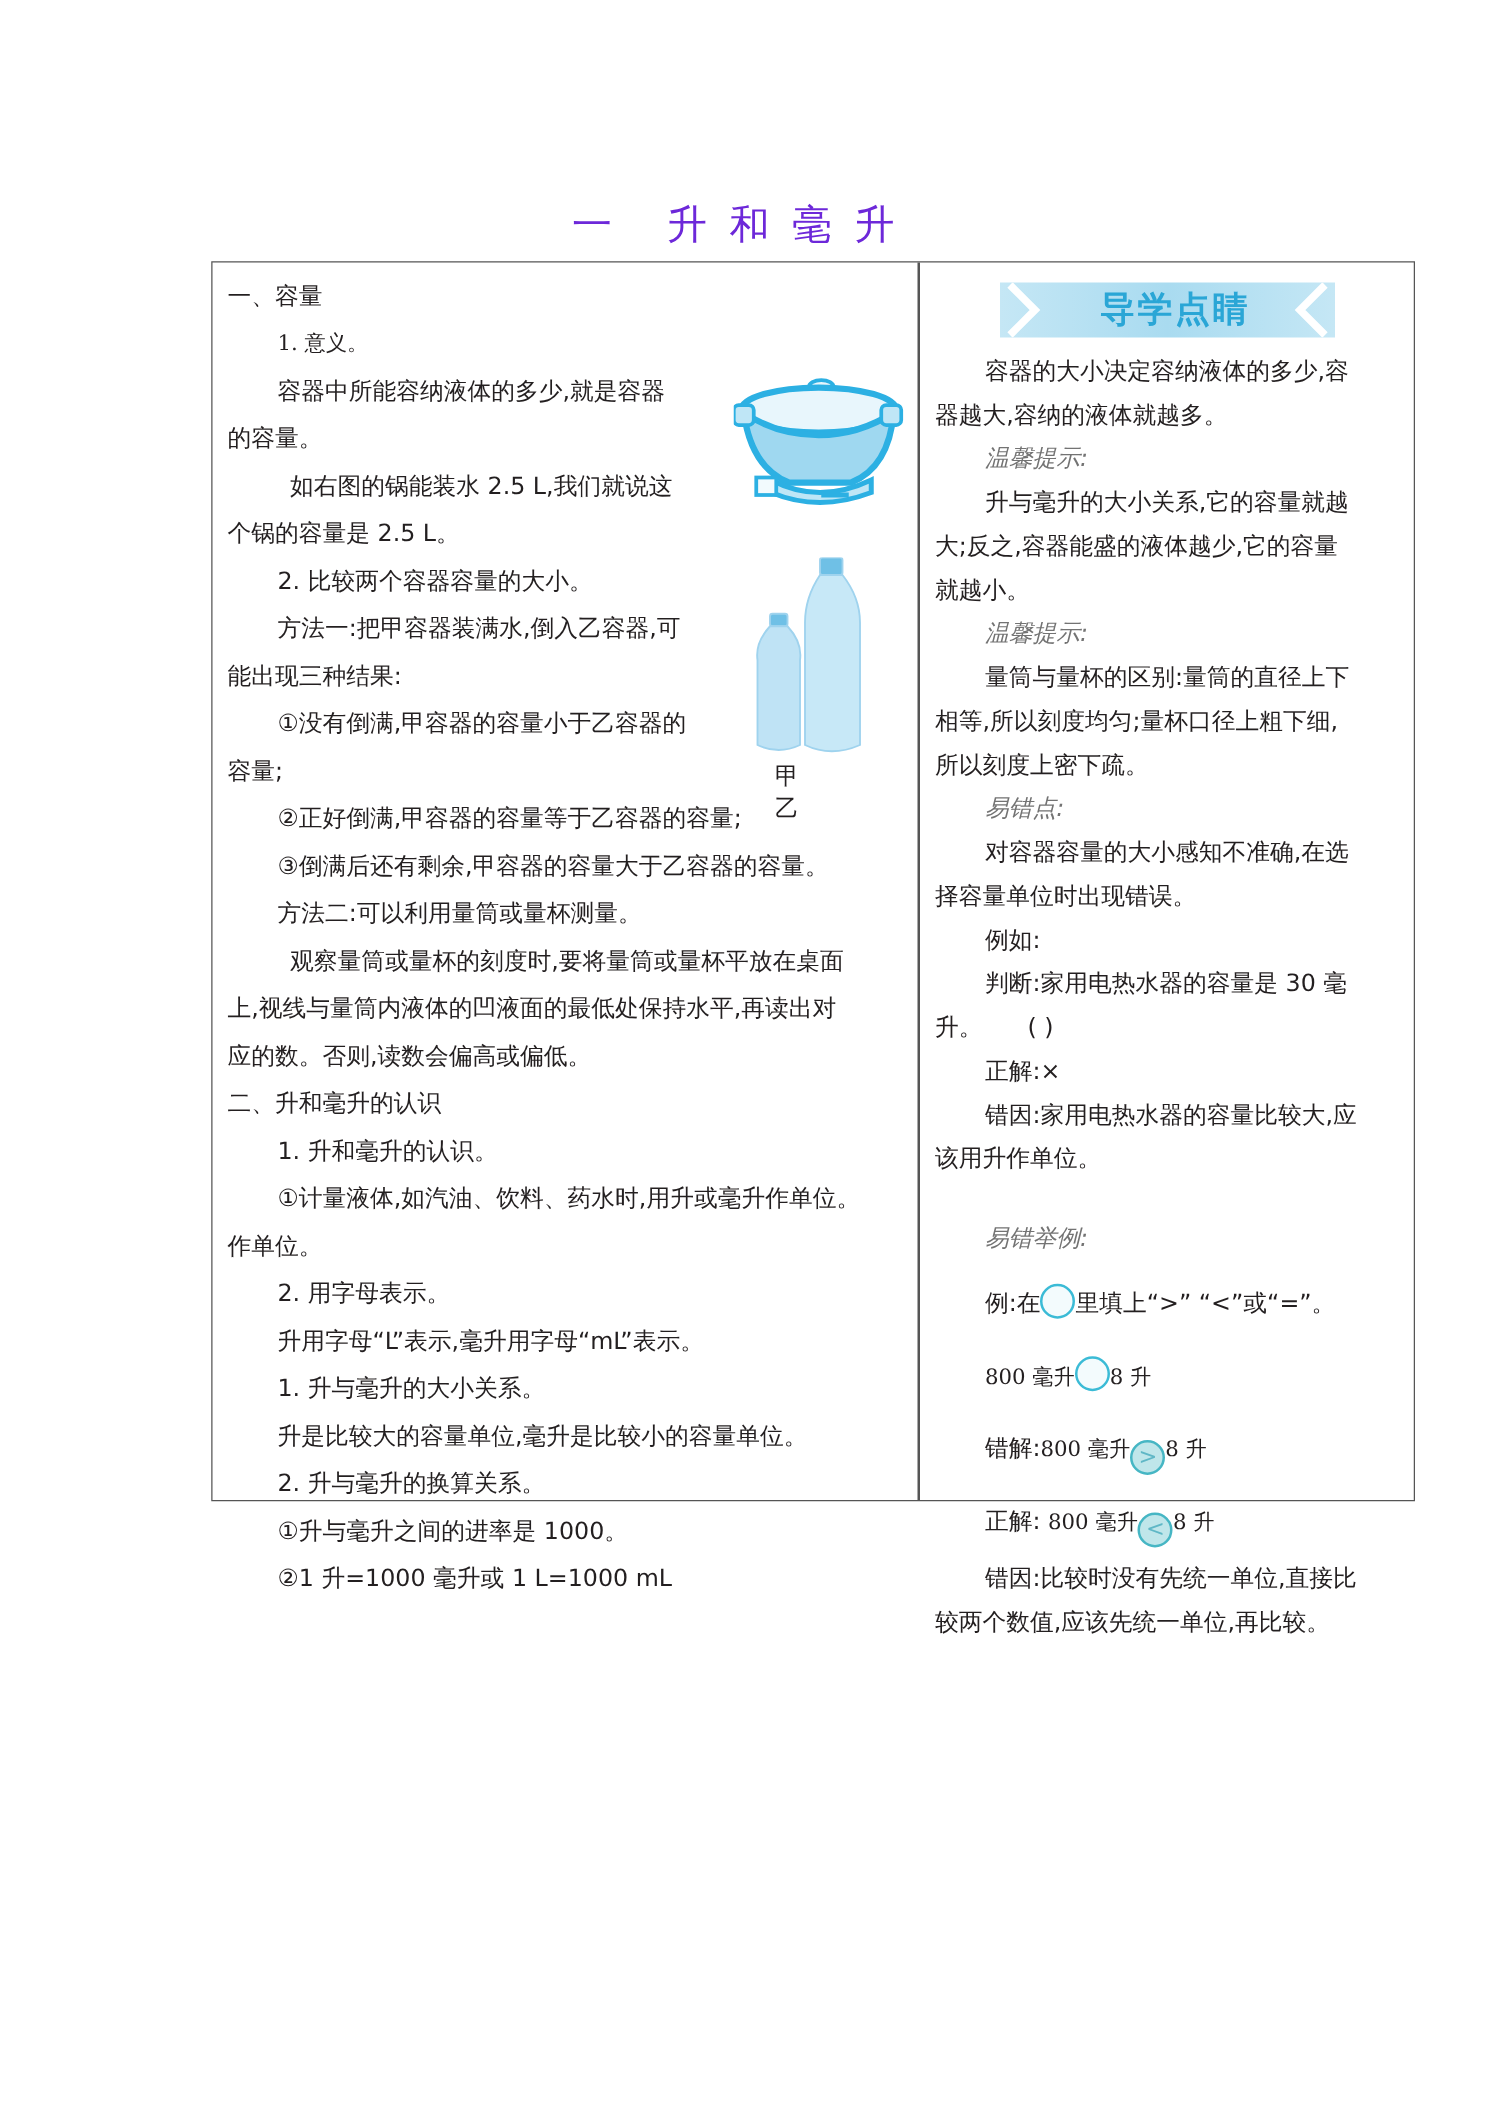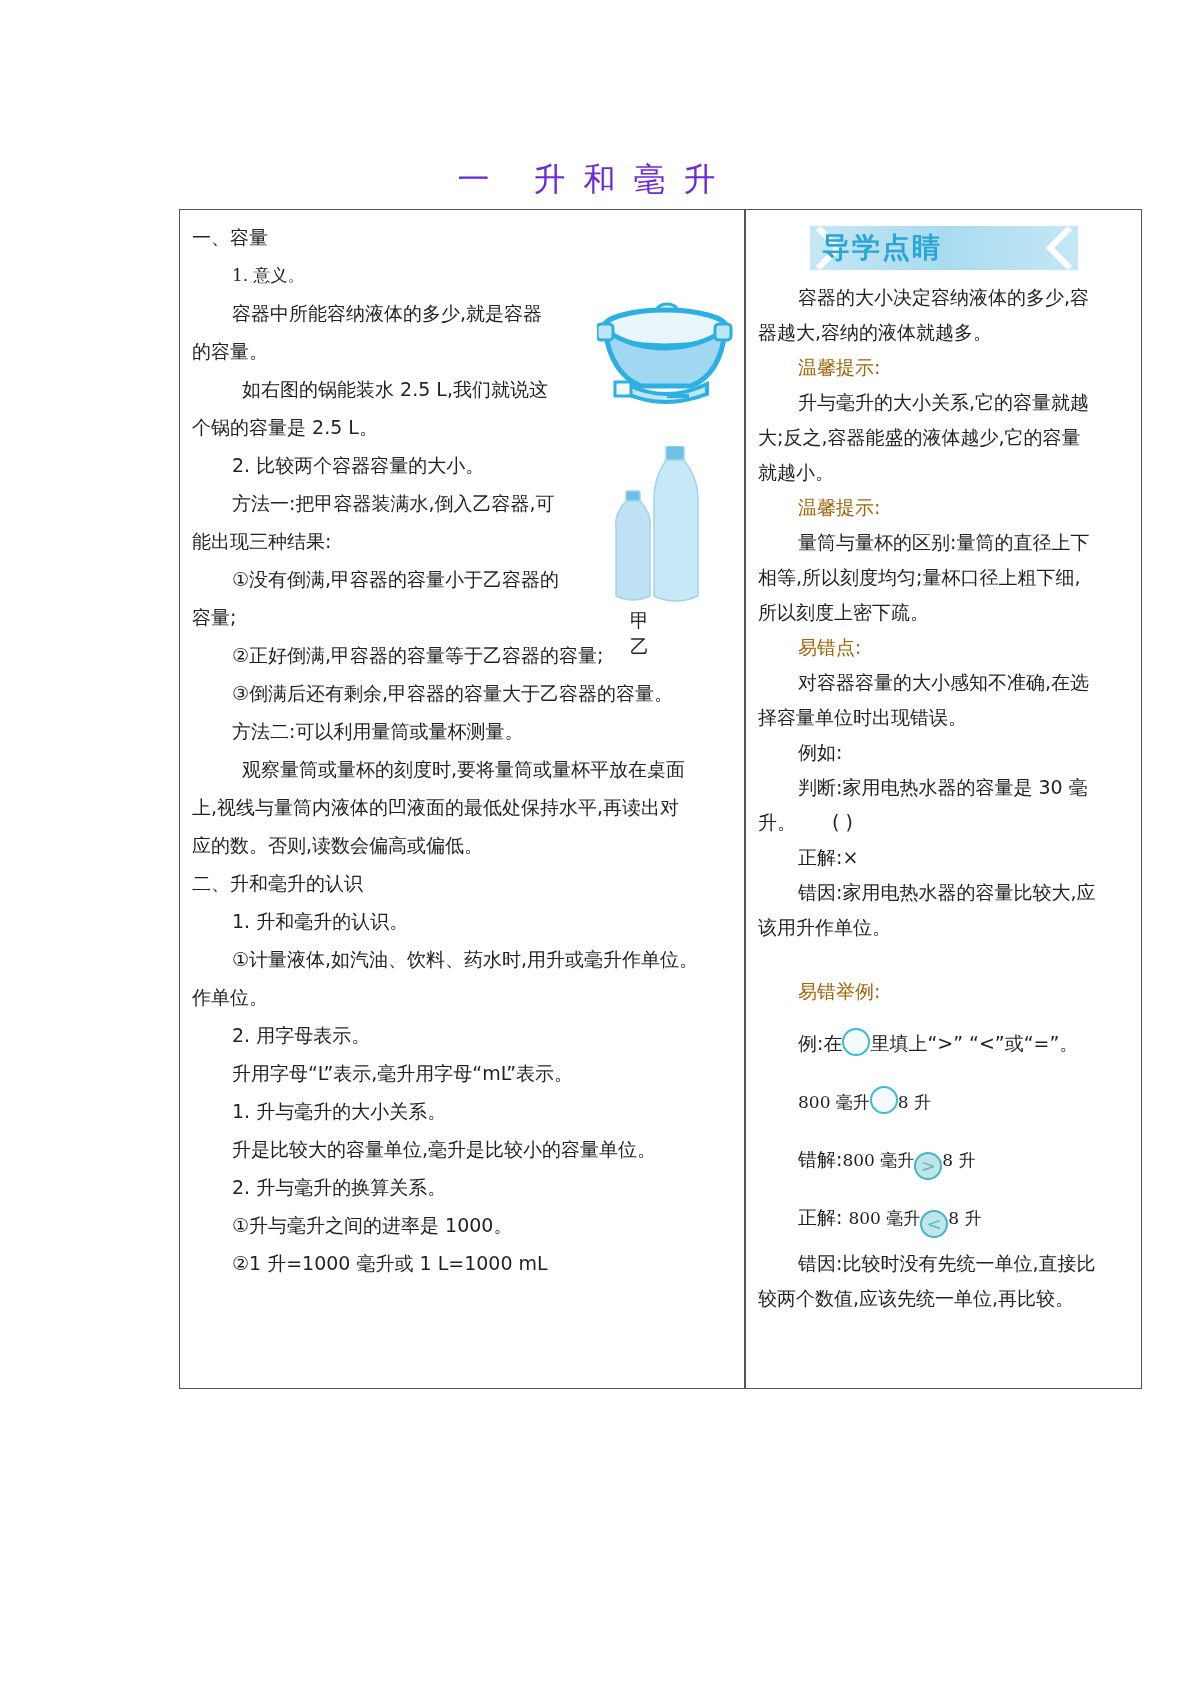--- a/index.html
+++ b/index.html
@@ -1,36 +1,36 @@
 <!DOCTYPE html>
 <html><head>
 <meta charset="utf-8">
 <style>
   html, body { margin:0; padding:0; background:#ffffff; }
   body { width:1191px; height:1684px; position:relative; overflow:hidden;
          font-family:"DejaVu Sans","Liberation Sans",sans-serif; color:#231f20; }
   .title { position:absolute; left:0; width:1191px; top:158px; text-align:center;
            font-size:32px; letter-spacing:18px; color:#6d28d9; }
   .title .num { margin-right:26px; }
-  .frame { position:absolute; left:169px; top:209px; width:963px; height:1180px;
-           border:1.5px solid #555; box-sizing:border-box;margin-left:10px; }
+  .frame { position:absolute; left:169px; top:209px; width:963px; height:992px;
+           border:1.5px solid #555; box-sizing:border-box; }
   .divider { position:absolute; left:564px; top:0; bottom:0; width:1.5px; background:#555; }
   .col-left { position:absolute; left:12px; top:8px; width:540px; }
   .col-right { position:absolute; left:578px; top:8px; width:376px; }
   .line { font-size:19px; line-height:38px; height:38px; white-space:nowrap; }
   .ind { padding-left:40px; }
   .ind2 { padding-left:50px; }
-  .cyan { color:#a16207; }
+  .cyan { color:#737373;font-style:italic; }
   .serif { font-family:"DejaVu Serif","Liberation Serif",serif; font-size:17px; }
   .rline { font-size:19px; line-height:35px; height:35px; white-space:nowrap; }
   .banner { position:relative; height:52px; margin:4px 0 6px 52px; width:268px; }
   .banner .bg { position:absolute; left:0; top:4px; width:268px; height:44px;
                 background:linear-gradient(90deg,#c5e7f5,#a9dbf0 50%,#c5e7f5); }
   .banner .txt { position:absolute; left:0; right:0; top:4px; line-height:44px;
-                 text-align:left; font-size:28px; font-weight:bold; color:#2aa6d6; letter-spacing:2px;padding-left:12px; }
+                 text-align:center; font-size:28px; font-weight:bold; color:#2aa6d6; letter-spacing:2px;padding-left:12px; }
   .pot { position:absolute; left:405px; top:80px; }
   .bottles { position:absolute; left:420px; top:228px; }
   .bottle-labels { position:absolute; left:438px; top:390px; font-size:19px; }
   .bottle-labels span { margin-right:34px; }
   .circ { display:inline-block; width:28px; height:28px; border:2px solid #3bbbd6;
           border-radius:50%; vertical-align:-6px; box-sizing:border-box; background:#f3fbfd;
           text-align:center; line-height:24px; font-size:18px; color:#5fb7c6; }
   .circ.filled { background:#bfe6ea; border-color:#46b6c4; }
   .gap { height:24px; }
 </style>

